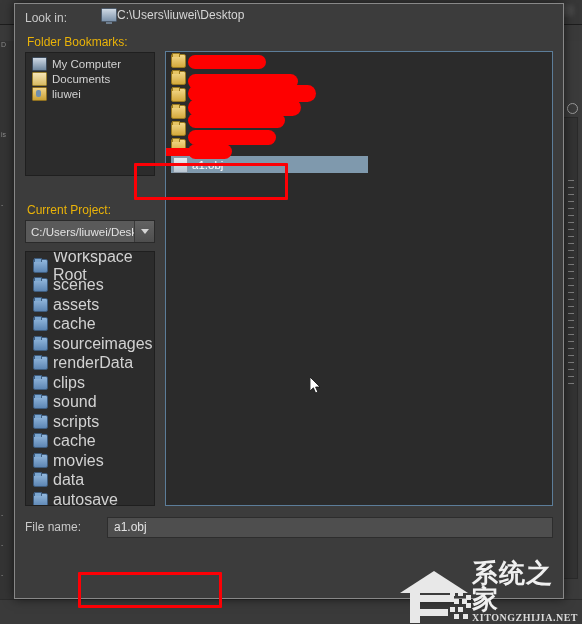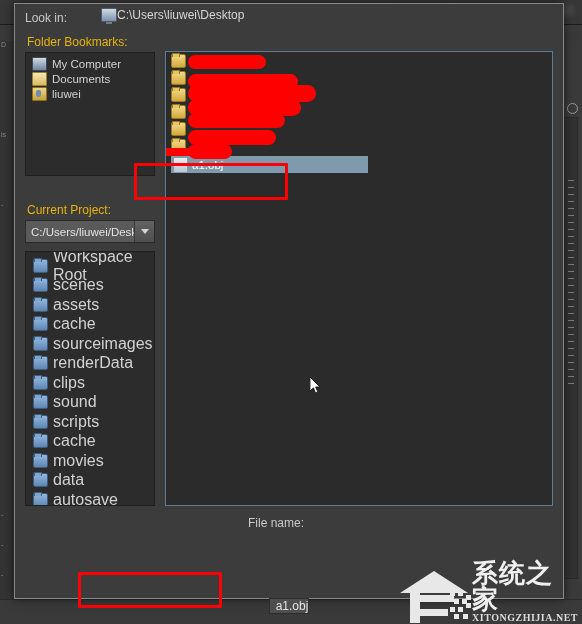--- a/index.html
+++ b/index.html
@@ -266,21 +266,21 @@
     position: absolute; background: #fe0000; border-radius: 9px;
   }
 
   
   .annot {
     position: absolute; border: 3px solid #fd0005; border-radius: 1px;
   }
 
   
   .row-field {
-    display: flex; align-items: center; height: 22px; margin-top: 10px; flex-direction: column;
+    display: flex; align-items: center; height: 22px; margin-top: 10px;
   }
   .row-field .lbl { width: 82px; flex: 0 0 82px; }
   .field-box {
     flex: 1; height: 19px; background: #4e4e4e; border: 1px solid #2d2d2d;
     display: flex; align-items: center; padding-left: 6px;
     color: #e3e3e3; font-size: 12px;
   }
 
   
   #cursor {

